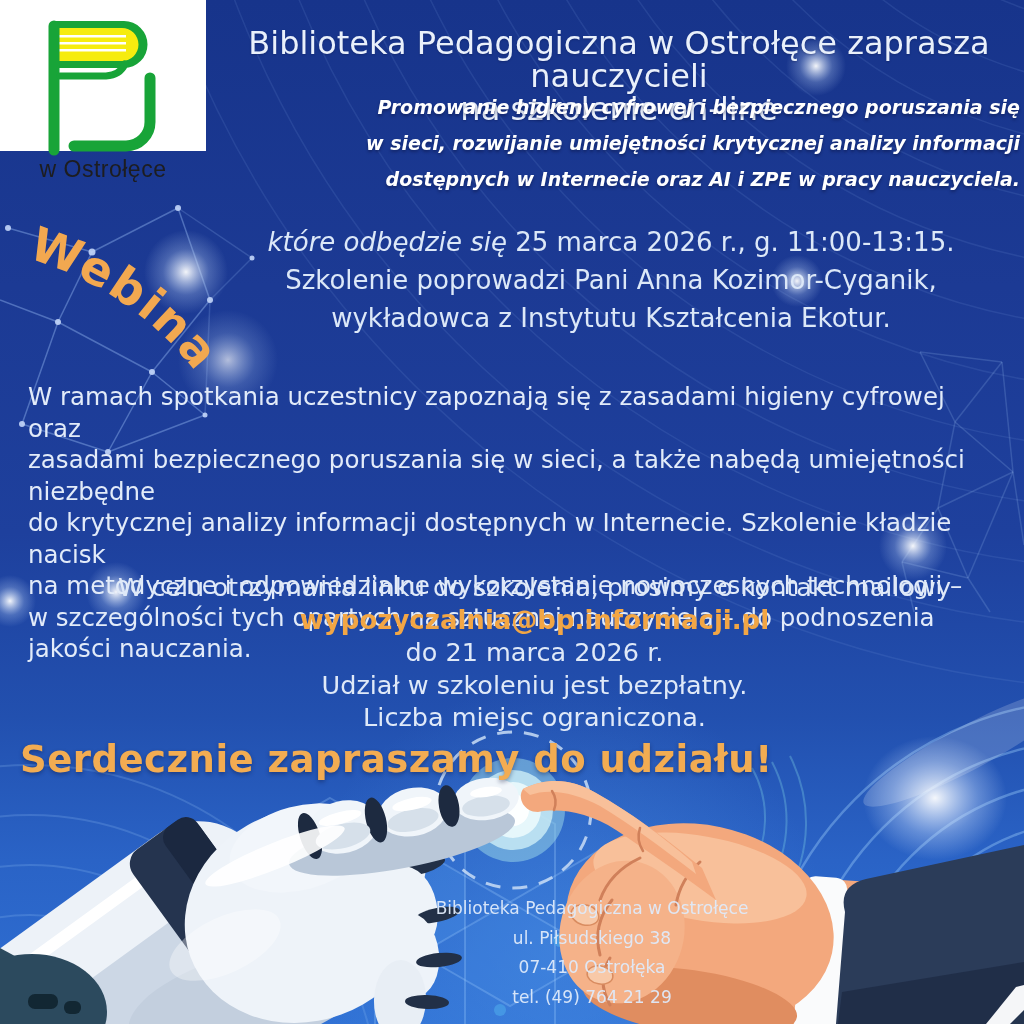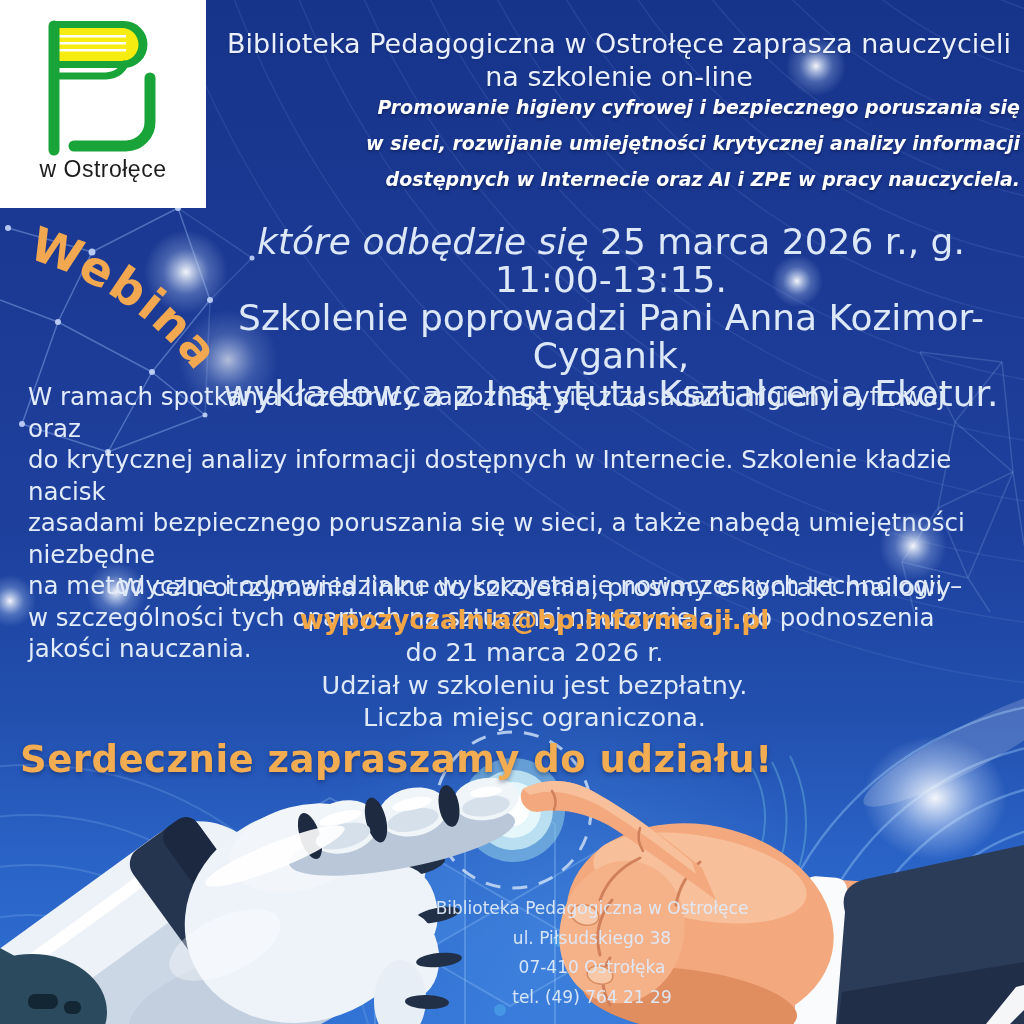--- a/index.html
+++ b/index.html
@@ -6,30 +6,30 @@
   .poster{
     position:relative;width:1024px;height:1024px;overflow:hidden;
     font-family:"DejaVu Sans","Liberation Sans",sans-serif;
     background:linear-gradient(180deg,#17348b 0%,#1c3a94 28%,#1e409d 52%,#2250af 70%,#2a63c6 84%,#2f70d4 100%);
   }
   svg.layer{position:absolute;left:0;top:0;width:1024px;height:1024px;}
   .bg{z-index:0;}
   .hands{z-index:1;}
   .txt{position:absolute;z-index:2;}
   
-  .logo-box{position:absolute;left:0;top:0;width:206px;height:208px;background:#ffffff;z-index:3;}
+  .logo-box{position:absolute;left:0;top:0;width:206px;height:151px;background:#ffffff;z-index:3;}
   .logo-box svg{position:absolute;left:44px;top:18px;}
   .logo-caption{position:absolute;left:0;right:0;top:156px;text-align:center;
     font-family:"Liberation Sans",sans-serif;font-size:23px;color:#1d1d1f;letter-spacing:.5px;}
   
-  .header{left:206px;right:0;top:27px;text-align:center;font-size:27px;line-height:33px;
+  .header{left:206px;right:0;top:27px;text-align:center;font-size:32px;line-height:33px;
     color:#e9f0fb;text-shadow:0 1px 2px rgba(10,18,60,.3);margin-left:8px;}
   .topic{left:206px;right:4px;top:89px;text-align:right;font-size:19px;line-height:36px;
     font-weight:bold;font-style:italic;color:#ffffff;text-shadow:0 2px 3px rgba(8,16,55,.45);}
-  .schedule{left:206px;right:8px;top:223px;text-align:center;font-size:36px;line-height:38px;color:#dce8f8;}
+  .schedule{left:206px;right:8px;top:223px;text-align:center;font-size:26px;line-height:38px;color:#dce8f8;}
   .schedule .it{font-style:italic;}
   .desc{left:28px;right:28px;top:381px;text-align:left;font-size:24.5px;line-height:31.5px;color:#e2ebf9;}
   .contact{left:45px;right:0;top:571px;text-align:center;font-size:25.5px;line-height:32.5px;color:#dfe9f8;}
   .contact .email{color:#f2a645;font-weight:bold;font-size:26px;}
   .cta{left:20px;right:0;top:738px;font-size:37px;font-weight:bold;color:#f2ac52;
     text-shadow:0 2px 4px rgba(10,20,60,.4);letter-spacing:.5px;}
   .footer{left:160px;right:0;top:894px;text-align:center;font-size:17px;line-height:29.5px;
     color:rgba(222,234,250,.95);}
   .webinar-svg{position:absolute;left:16px;top:210px;width:260px;height:190px;z-index:2;
     transform:rotate(9deg);transform-origin:0 0;}
@@ -311,22 +311,22 @@
     <div>
       <span class="it">które odbędzie się</span>
       <span>25 marca 2026 r., g. 11:00-13:15.</span>
     </div>
     <div>Szkolenie poprowadzi Pani Anna Kozimor-Cyganik,</div>
     <div>wykładowca z Instytutu Kształcenia Ekotur.</div>
   </div>
 
   <div class="txt desc">
     <div>W ramach spotkania uczestnicy zapoznają się z zasadami higieny cyfrowej oraz</div>
+    <div>zasadami bezpiecznego poruszania się w sieci, a także nabędą umiejętności niezbędne</div>
     <div>do krytycznej analizy informacji dostępnych w Internecie. Szkolenie kładzie nacisk</div>
-    <div>zasadami bezpiecznego poruszania się w sieci, a także nabędą umiejętności niezbędne</div>
     <div>na metodyczne i odpowiedzialne wykorzystanie nowoczesnych technologii –</div>
     <div>w szczególności tych opartych na sztucznej nauczyciela – do podnoszenia jakości nauczania.</div>
   </div>
 
   <div class="txt contact">
     <div>W celu otrzymania linku do szkolenia, prosimy o kontakt mailowy</div>
     <div><span class="email">wypozyczalnia@bp.informacji.pl</span></div>
     <div>do 21 marca 2026 r.</div>
     <div>Udział w szkoleniu jest bezpłatny.</div>
     <div>Liczba miejsc ograniczona.</div>

